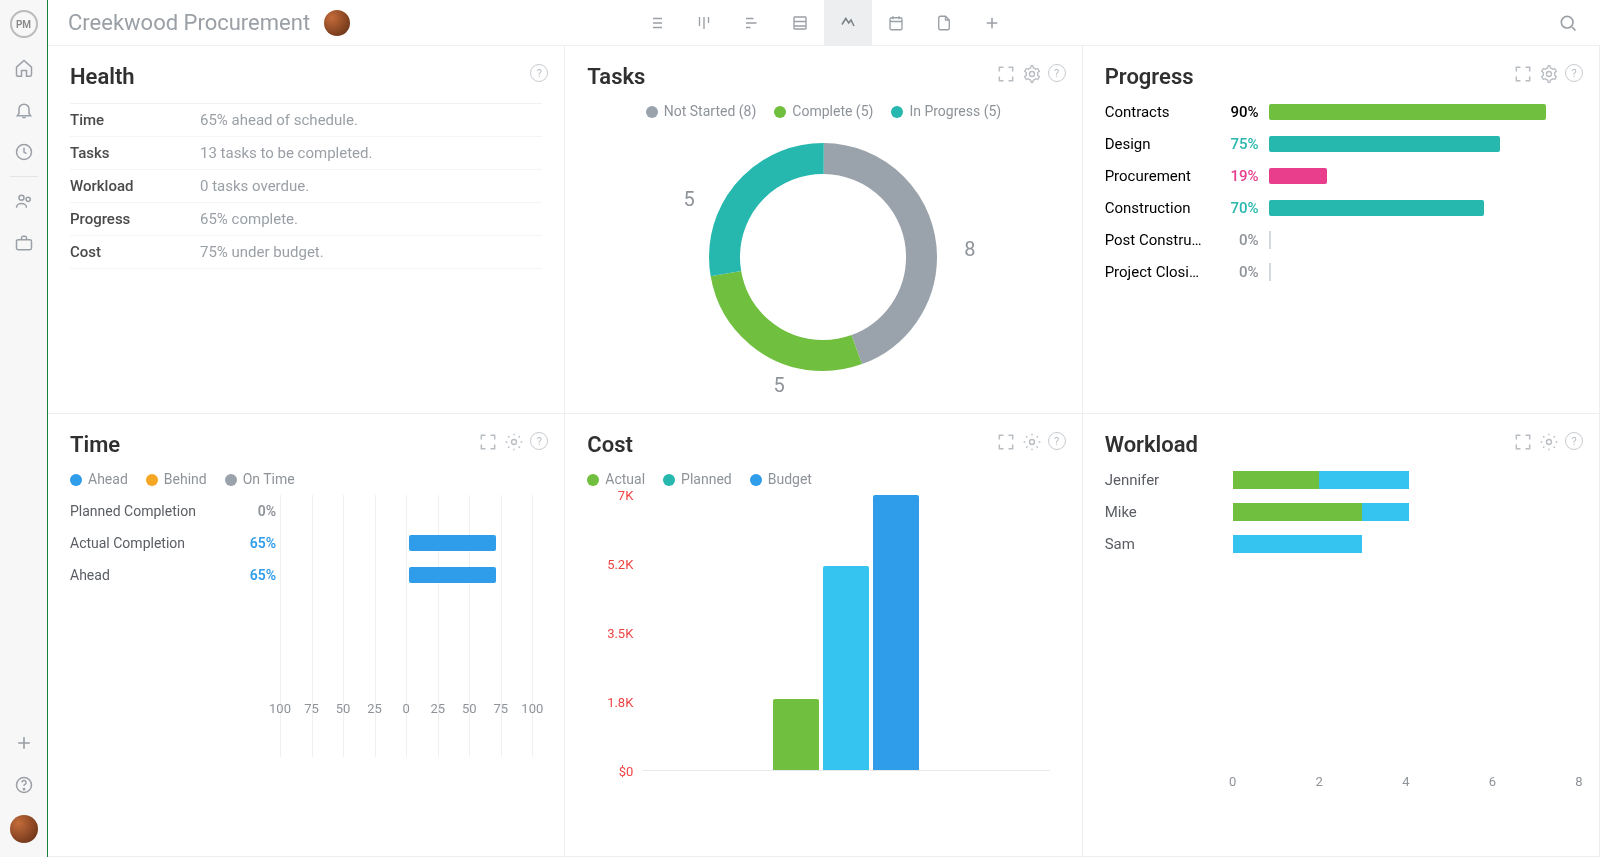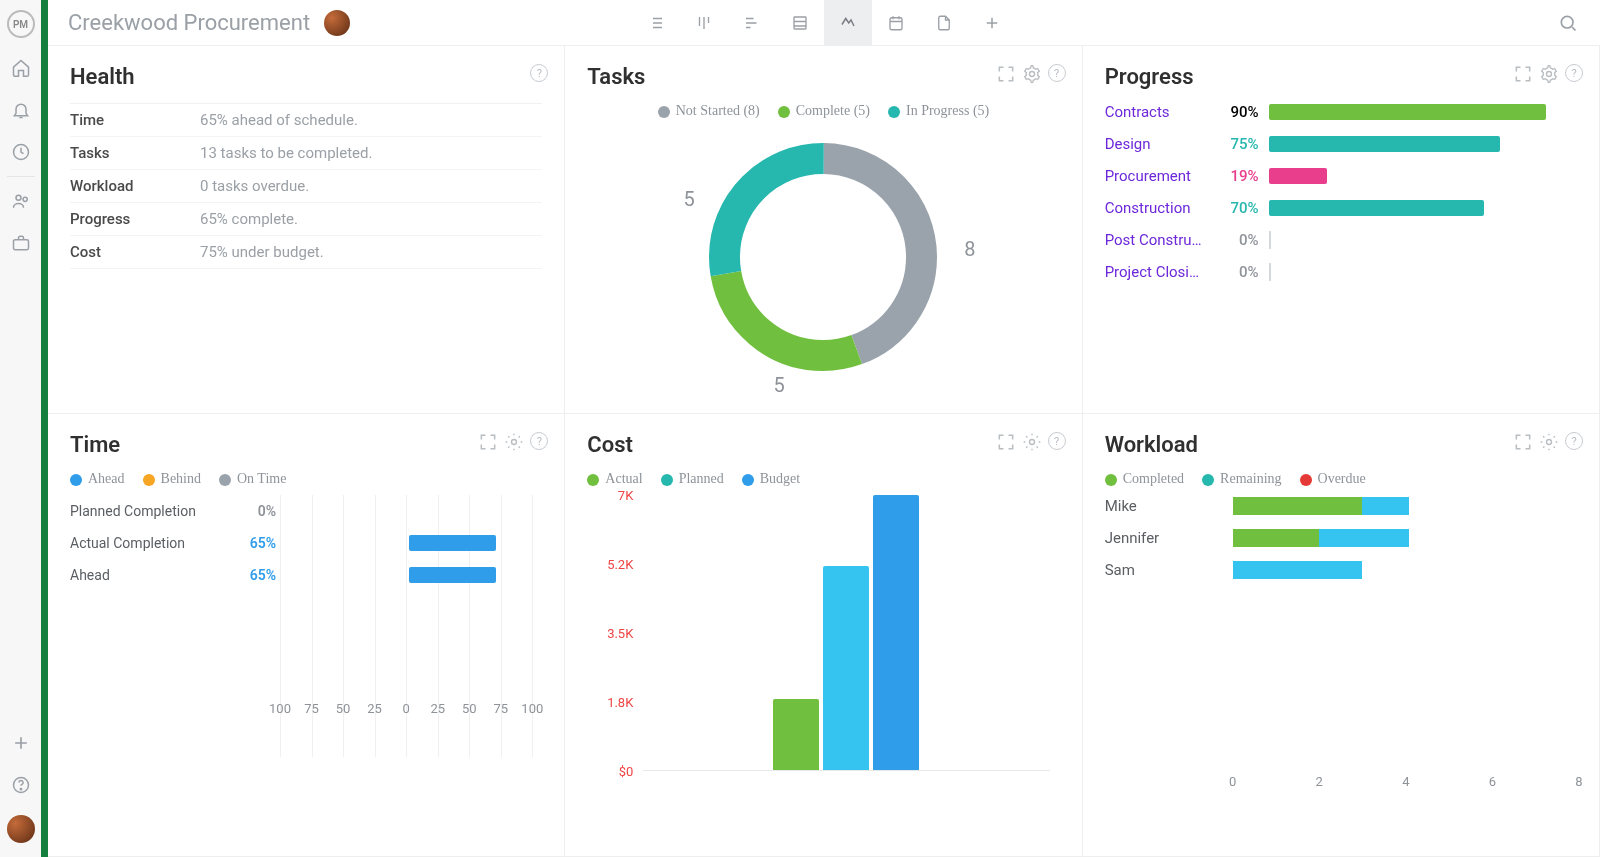--- a/index.html
+++ b/index.html
@@ -1,19 +1,19 @@
 <!DOCTYPE html>
 <html><head>
 <meta charset="utf-8">
 <style>
   * { box-sizing: border-box; margin: 0; padding: 0; }
   body { font-family: -apple-system, BlinkMacSystemFont, "Segoe UI", Roboto, Helvetica, Arial, sans-serif; background: #fff; color: #333; font-size: 14px; width:1600px; height:857px; overflow:hidden; }
 
   
-  .sidebar { position:absolute; left:0; top:0; bottom:0; width:48px; background:#f7f7f8; border-right:7px solid #15803d; display:flex; flex-direction:column; align-items:center; padding-top:10px; gap:18px; }
+  .sidebar { position:absolute; left:0; top:0; bottom:0; width:48px; background:#f7f7f8; border-right:1px solid #15803d; display:flex; flex-direction:column; align-items:center; padding-top:10px; gap:18px; }
   .sidebar .spacer { flex:1; }
   .side-icon { width:24px; height:24px; display:flex; align-items:center; justify-content:center; color:#9aa0a6; cursor:pointer; }
   .side-icon svg { width:20px; height:20px; }
   .pm-logo { width:28px; height:28px; border-radius:50%; border:2px solid #bbb; display:flex; align-items:center; justify-content:center; color:#888; font-size:10px; font-weight:600; }
   .avatar-sm { width:28px; height:28px; border-radius:50%; background: radial-gradient(circle at 30% 30%, #c46b3a, #5b2a12); }
 
   
   .topbar { position:absolute; left:48px; right:0; top:0; height:46px; display:flex; align-items:center; padding:0 20px; border-bottom:1px solid #f0f0f0; }
   .project-title { font-size:22px; color:#9aa0a6; font-weight:400; margin-right:14px; }
   .proj-avatar { width:26px; height:26px; border-radius:50%; background: radial-gradient(circle at 30% 30%, #c46b3a, #5b2a12); }
@@ -33,32 +33,32 @@
 
   
   .health-row { display:flex; align-items:center; height:33px; font-size:15px; }
   .health-row + .health-row { }
   .health-label { width:130px; color:#4a4a4a; font-weight:500; }
   .health-val { color:#9aa0a6; flex:1; }
   .health-rows { border-top:1px solid #f1f1f1; }
   .health-rows .health-row { border-bottom:1px solid #f4f4f4; }
 
   
-  .legend { display:flex; gap:18px; justify-content:center; align-items:flex-end; color:#8e9399; font-size:14px; margin-bottom:8px; flex-wrap:wrap;font-family:Liberation Serif, serif; }
+  .legend { display:flex; gap:18px; justify-content:center; align-items:flex-end; color:#8e9399; font-size:14px; margin-bottom:8px; flex-wrap:wrap; }
   .legend.left { justify-content:flex-start; }
   .dot { width:12px; height:12px; border-radius:50%; display:inline-block; margin-right:6px; vertical-align:middle; }
 
   
   .donut-wrap { position:relative; width:260px; height:260px; margin:4px auto 0; }
   .donut-label { position:absolute; font-size:20px; color:#8e9399; }
 
   
   .prog-rows { display:flex; flex-direction:column; gap:14px; margin-top:4px; }
   .prog-row { display:flex; align-items:center; gap:10px; font-size:15px; }
-  .prog-name { width:100px; color:#6d28d9; white-space:nowrap; overflow:hidden; text-overflow:ellipsis; }
+  .prog-name { width:100px; color:#000000; white-space:nowrap; overflow:hidden; text-overflow:ellipsis; }
   .prog-pct { width:44px; text-align:right; font-weight:500; }
   .prog-bar { flex:1; height:16px; background:transparent; position:relative; }
   .prog-fill { height:100%; border-radius:2px; }
   .prog-tick { position:absolute; left:0; top:-1px; bottom:-1px; width:2px; background:#d5d8db; }
 
   
   .time-area { position:relative; margin-top:6px; }
   .time-row { display:flex; align-items:center; height:32px; font-size:14px; }
   .time-name { width:160px; color:#5a5e63; }
   .time-pct { width:46px; text-align:right; color:#2f9dea; font-weight:600; }
@@ -452,38 +452,33 @@
           </svg>
         </div>
       <div class="ico">
           <svg viewBox="0 0 24 24" stroke="currentColor" stroke-width="1.6" fill="none">
             <circle cx="12" cy="12" r="3"></circle>
             <path d="M12 2v2M12 20v2M4 12H2M22 12h-2M5 5l1.5 1.5M17.5 17.5L19 19M5 19l1.5-1.5M17.5 6.5L19 5"></path>
           </svg>
         </div>
       <div class="help-circ">?</div>
     </div>
-    <div class="legend left">
-      <span><span class="dot c-green"></span><span>Completed</span></span>
-      <span><span class="dot c-teal"></span><span>Remaining</span></span>
-      <span><span class="dot c-red"></span><span>Overdue</span></span>
-    </div>
     <div class="wl-rows" id="wl-rows">
+        <div class="wl-row">
+          <div class="wl-name">Jennifer</div>
+          <div class="wl-bar">
+            <div class="wl-seg c-green" style="left:0%;width:25%"></div>
+            <div class="wl-seg c-cyan" style="left:25%;width:26.25%"></div>
+          </div>
+        </div>
         <div class="wl-row">
           <div class="wl-name">Mike</div>
           <div class="wl-bar">
             <div class="wl-seg c-green" style="left:0%;width:37.5%"></div>
             <div class="wl-seg c-cyan" style="left:37.5%;width:13.750000000000002%"></div>
-          </div>
-        </div>
-        <div class="wl-row">
-          <div class="wl-name">Jennifer</div>
-          <div class="wl-bar">
-            <div class="wl-seg c-green" style="left:0%;width:25%"></div>
-            <div class="wl-seg c-cyan" style="left:25%;width:26.25%"></div>
           </div>
         </div>
         <div class="wl-row">
           <div class="wl-name">Sam</div>
           <div class="wl-bar">
             <div class="wl-seg c-cyan" style="left:0%;width:37.5%"></div>
           </div>
         </div>
       </div>
     <div class="wl-axis" id="wl-axis" style="bottom: 60px;">

